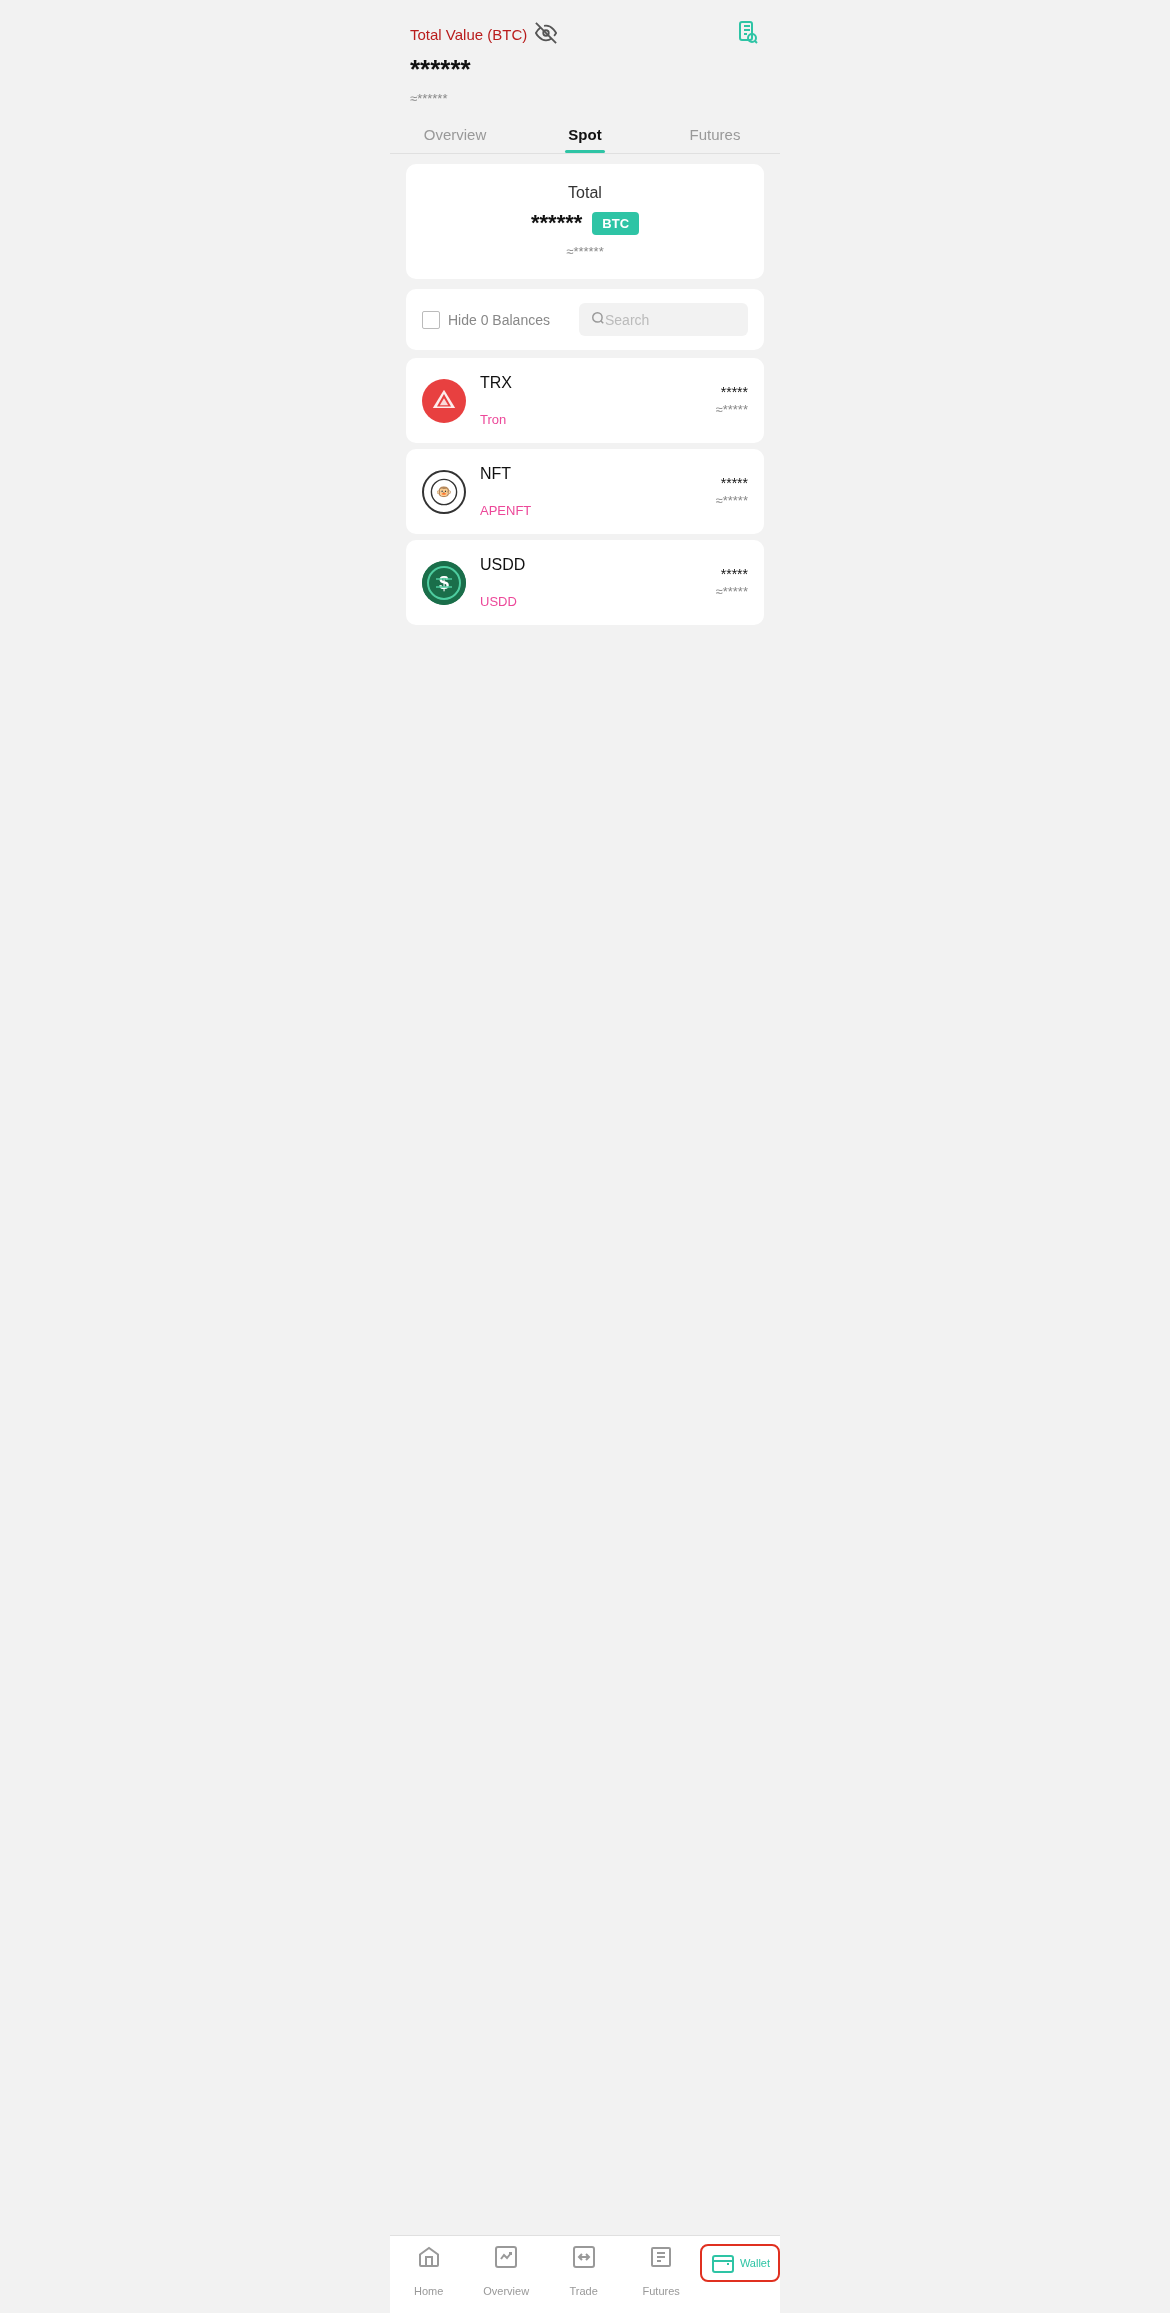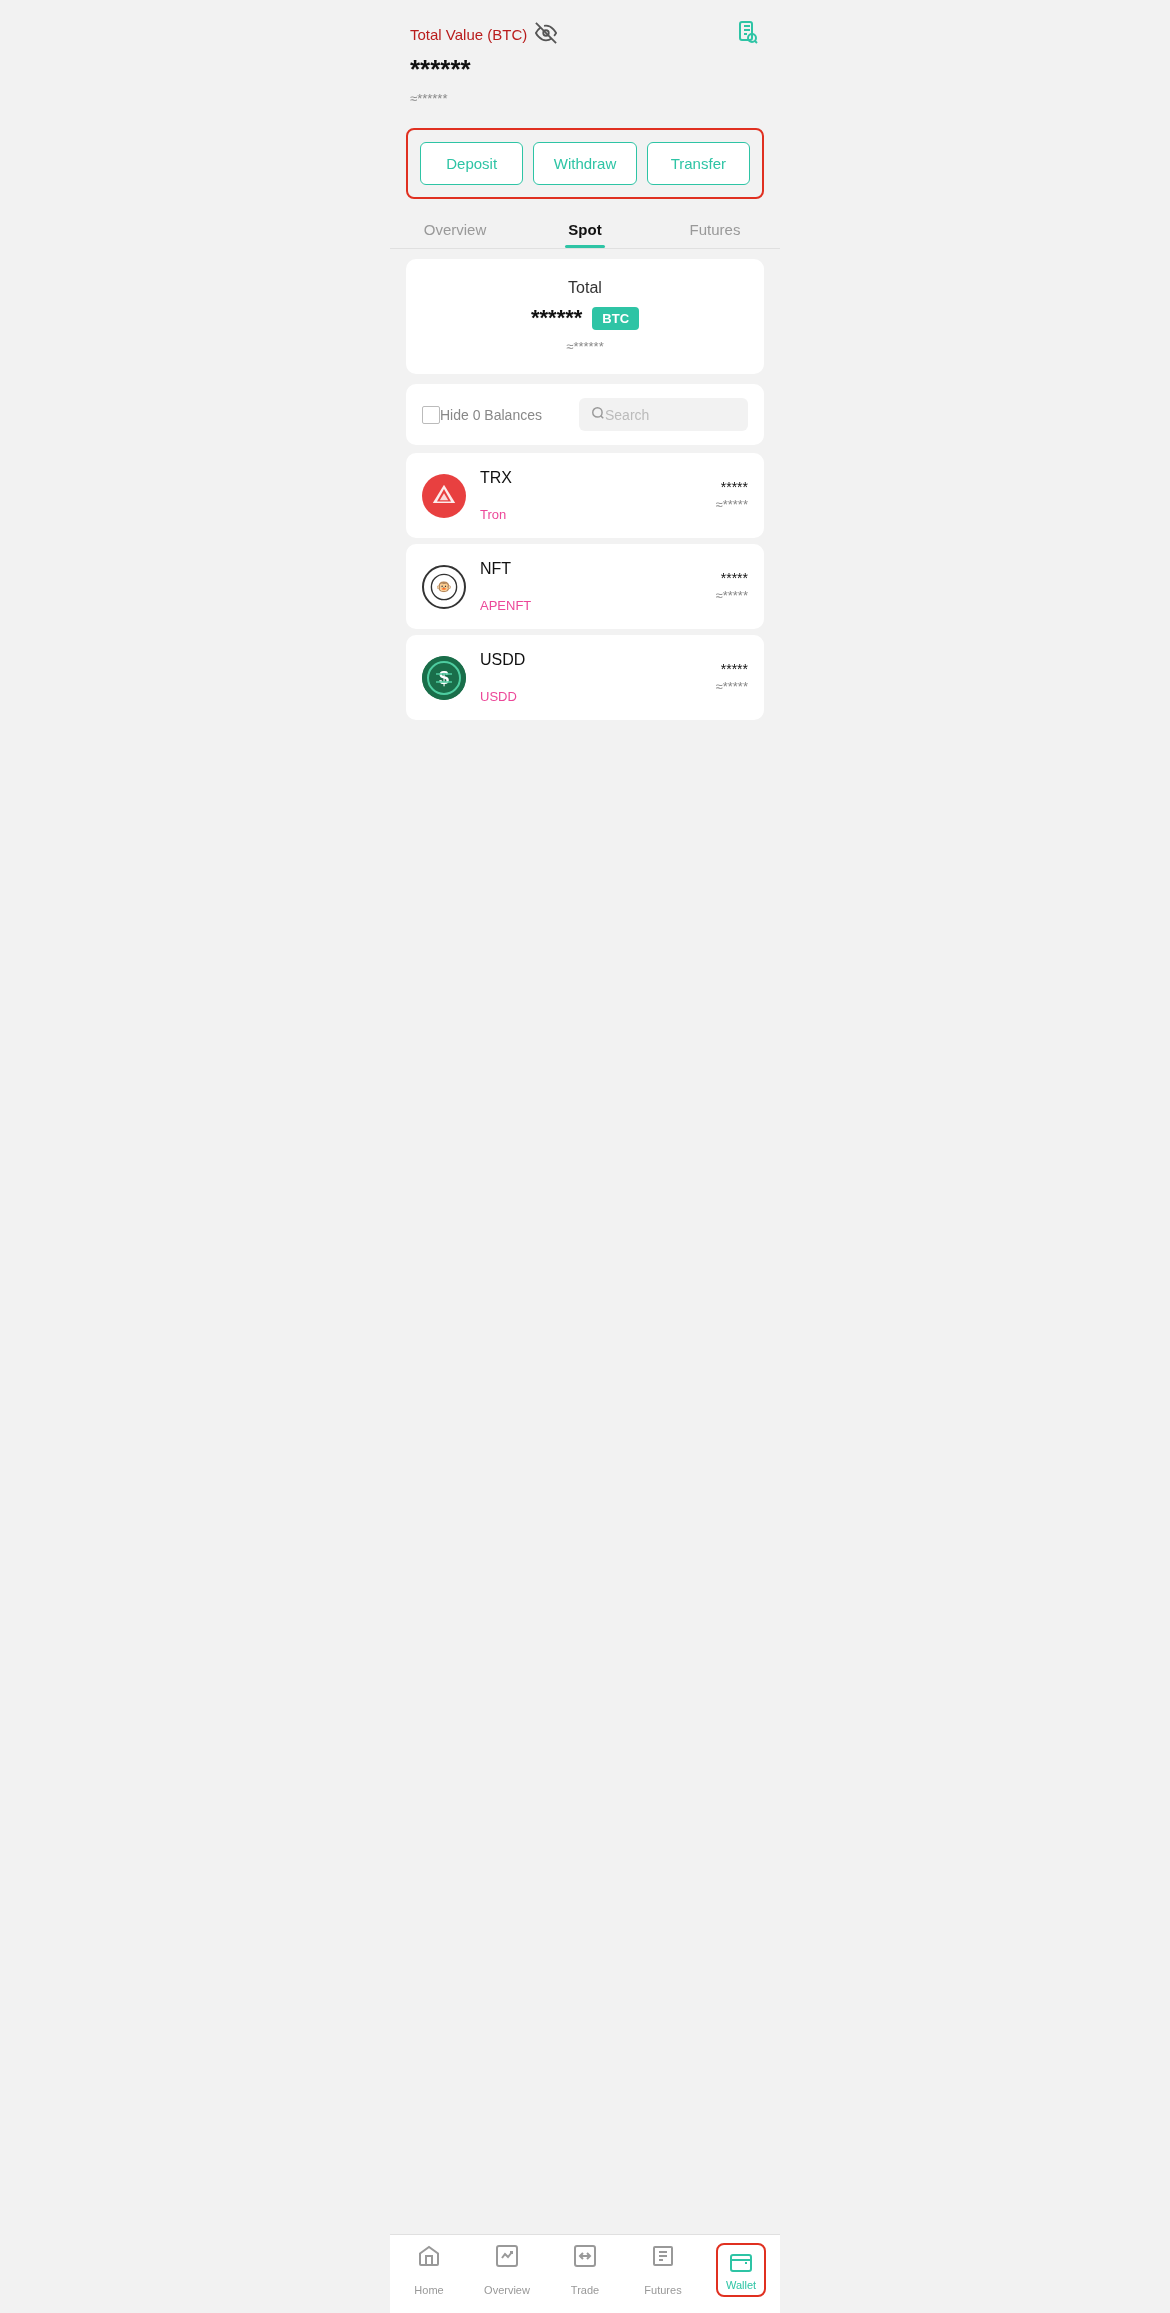--- a/index.html
+++ b/index.html
@@ -148,20 +148,21 @@
       margin: 8px 16px;
       border-radius: 10px;
       padding: 14px 16px;
       display: flex;
       align-items: center;
       gap: 12px;
     }
     .checkbox-label {
       display: flex;
       align-items: center;
+      gap: 8px;
       flex: 1;
       font-size: 14px;
       color: #888;
       cursor: pointer;
     }
     .checkbox {
       width: 18px;
       height: 18px;
       border: 1.5px solid #bbb;
       border-radius: 2px;
@@ -299,21 +300,21 @@
       color: #2ec4a5;
     }
     .nav-item.active .nav-icon svg {
       stroke: #2ec4a5;
     }
     .wallet-active-box {
       border: 2px solid #e03020;
       border-radius: 8px;
       padding: 4px 8px;
       display: flex;
-      flex-direction: column;
+      flex-direction: row;
       align-items: center;
       gap: 4px;
     }
 
     .main-content {
       padding-bottom: 80px;
     }
   </style>
 </head>
 <body>
@@ -342,27 +343,20 @@
           <line x1="8" y1="14" x2="11" y2="14"></line>
           <circle cx="16" cy="18" r="4"></circle>
           <line x1="19" y1="21" x2="21" y2="23"></line>
         </svg>
       </span>
     </div>
     <div class="btc-value">******</div>
     <div class="approx-value">≈******</div>
   </div>
 
-  <div class="action-buttons-wrapper">
-    <div class="action-buttons">
-      <button class="action-btn">Deposit</button>
-      <button class="action-btn">Withdraw</button>
-      <button class="action-btn">Transfer</button>
-    </div>
-  </div>
 
   <div class="tabs">
     <div class="tab">
       <span>Overview</span>
     </div>
     <div class="tab active">
       <span>Spot</span>
     </div>
     <div class="tab">
       <span>Futures</span>

